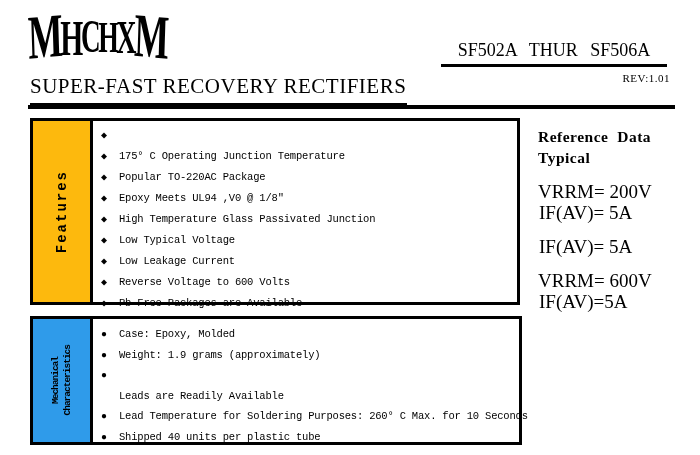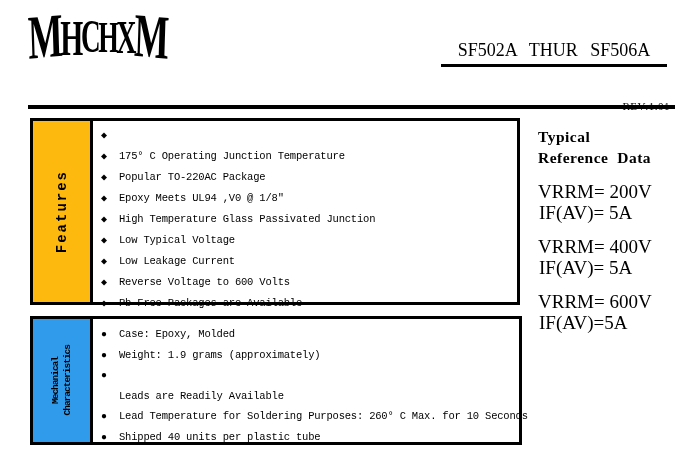--- a/index.html
+++ b/index.html
@@ -23,21 +23,21 @@
     position:absolute; left:30px; top:74px; width:377px;
     font-family:"Liberation Serif", serif; font-size:21px; letter-spacing:0.5px;
     white-space:nowrap; border-bottom:3px solid #000; padding-bottom:4px;
   }
   .part-range {
     position:absolute; left:441px; top:40px; width:226px; text-align:center;
     font-family:"Liberation Serif", serif; font-size:18px; word-spacing:8px;
     white-space:nowrap; border-bottom:3px solid #000; padding-bottom:3px;
   }
   .rev {
-    position:absolute; right:30px; top:100px;
+    position:absolute; right:30px; top:72px;
     font-family:"Liberation Serif", serif; font-size:11px; letter-spacing:0.5px;
   }
   .double-rule {
     position:absolute; left:28px; top:105px; width:647px; height:3px;
     border-top:2px solid #000; border-bottom:2px solid #000;
   }
 
   
   .section { position:absolute; left:30px; border:3px solid #000; display:flex; background:#fff; }
   .features-section { top:118px; width:490px; height:187px; }
@@ -68,20 +68,21 @@
   .ref-entry { margin-top:13px; font-size:19px; line-height:21px; white-space:nowrap; }
   .ref-entry .ifav { padding-left:1px; }
 </style>
 </head>
 <body>
 
 <div class="page">
 
   <div class="logo"><span style="font-size: 46px;">M</span><span style="font-size: 37px;">H</span><span style="font-size: 34px;">C</span><span style="font-size: 33px;">H</span><span style="font-size: 35px;">X</span><span style="font-size: 46px;">M</span></div>
 
+  <div class="main-title">SUPER-FAST RECOVERY RECTIFIERS</div>
 
   <div class="part-range">SF502A THUR SF506A</div>
 
   <div class="rev">REV:1.01</div>
 
   <div class="double-rule"></div>
 
   <div class="section features-section">
     <div class="label-col features-label-col" style="background: rgb(253, 185, 13);">
       <span class="vlabel">Features</span>
@@ -128,31 +129,30 @@
         </div>
 
         <div class="list-item">
           <span class="bullet diamond">◆</span>
           <span class="item-text">Pb-Free Packages are Available</span>
         </div>
       </div>
   </div>
 
   <div class="ref">
+    <div class="ref-heading">Reference  Data</div>
     <div class="ref-heading">Typical</div>
-    <div class="ref-heading">Reference  Data</div>
     <div>
 
         <div class="ref-entry">
           <div class="vrrm">VRRM= 200V</div>
           <div class="ifav">IF(AV)= 5A</div>
         </div>
 
         <div class="ref-entry">
-          <div class="vrrm">VRRM= 400V</div>
           <div class="ifav">IF(AV)= 5A</div>
         </div>
 
         <div class="ref-entry">
           <div class="vrrm">VRRM= 600V</div>
           <div class="ifav">IF(AV)=5A</div>
         </div>
       </div>
   </div>
 

